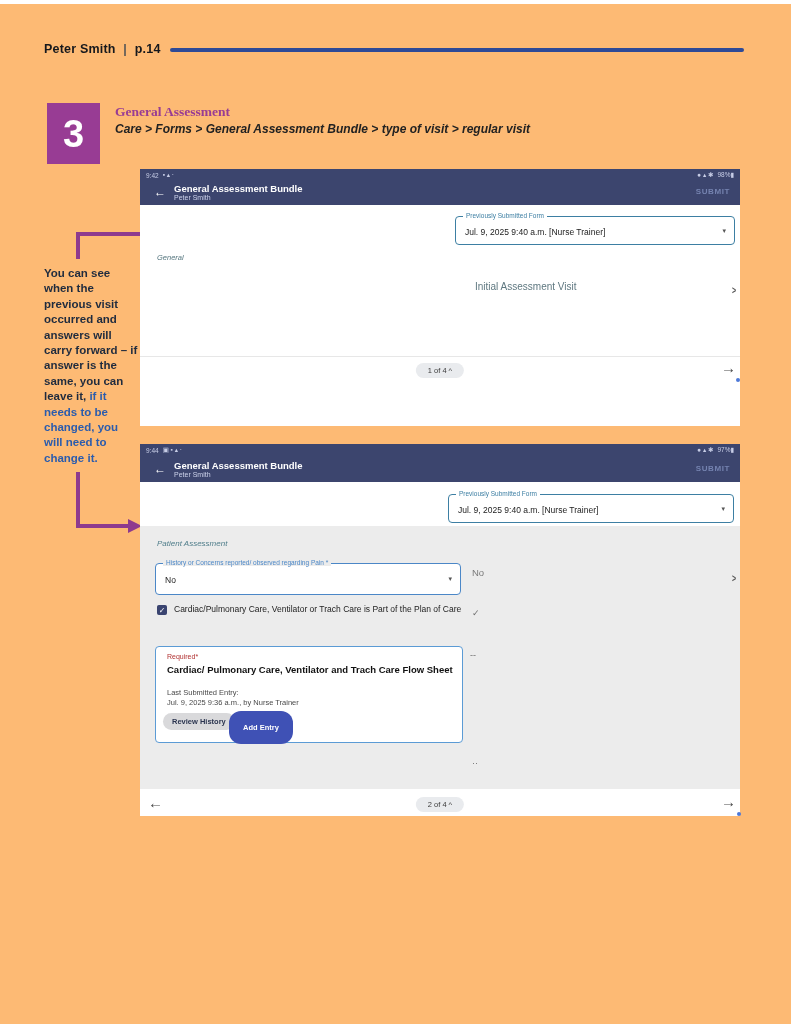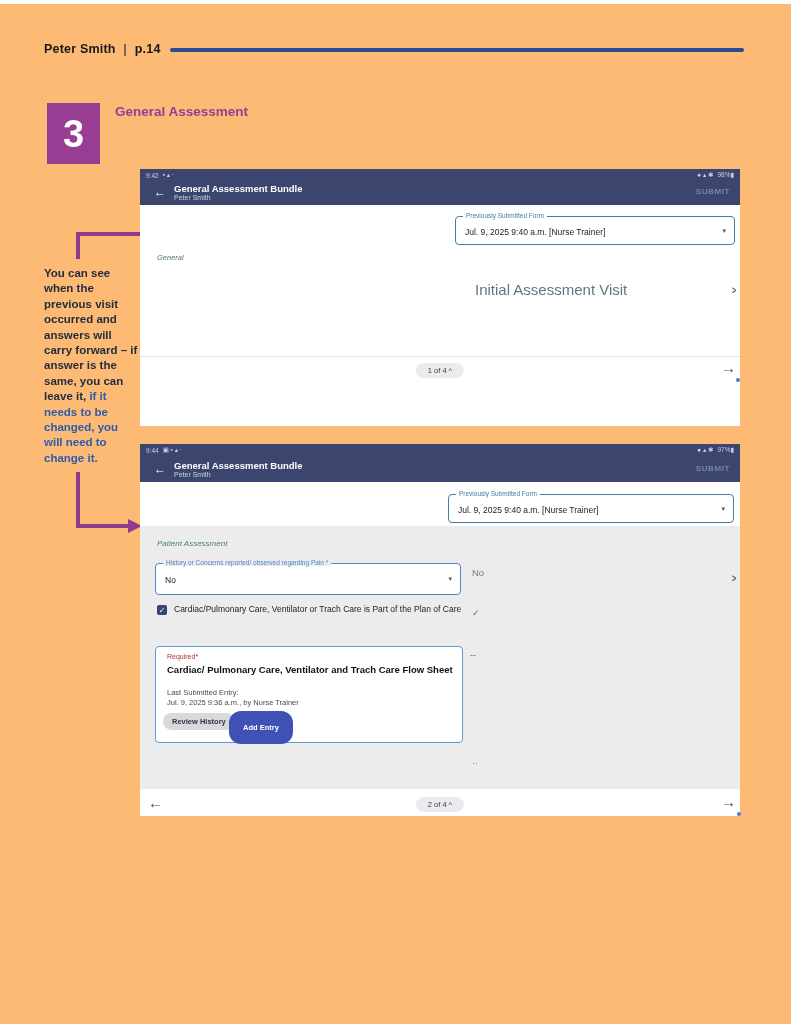--- a/index.html
+++ b/index.html
@@ -6,21 +6,21 @@
   body { background:#fff; font-family:"Liberation Sans", sans-serif; }
   .page { position:relative; width:791px; height:1024px; background:#fdba74; overflow:hidden; margin:4px auto; }
 
   
   .doc-header-name { position:absolute; left:44px; top:38px; font-size:12.5px; font-weight:700; color:#16181c; letter-spacing:.2px; }
   .doc-rule { position:absolute; left:170px; top:44px; width:574px; height:4px; background:#2e4a96; border-radius:2px; }
 
   
   .step-box { position:absolute; left:47px; top:99px; width:53px; height:61px; background:#983c94; display:flex; align-items:center; justify-content:center; }
   .step-num { color:#fff; font-size:38px; font-weight:700; line-height:1; }
-  .sec-title { position:absolute; left:115px; top:100px; font-size:13.5px; font-weight:700; color:#983c94; }
+  .sec-title { position:absolute; left:115px; top:100px; font-size:13.5px; font-weight:700; color:#983c94;font-family:Liberation Serif, serif; }
   .sec-crumb { position:absolute; left:115px; top:118px; font-size:12px; font-style:italic; font-weight:600; color:#222; }
 
   
   .note { position:absolute; left:44px; top:262px; width:94px; font-size:11.5px; line-height:15.4px; font-weight:600; color:#1f2b3e; }
   .note .em { color:#2b5cad; font-weight:700; }
 
   
   .pl { position:absolute; background:#8e3a8e; }
   .ah { position:absolute; width:0; height:0; border-top:7px solid transparent; border-bottom:7px solid transparent; border-left:14px solid #8e3a8e; }
 
@@ -35,21 +35,21 @@
   .appbar-submit { position:absolute; right:10px; color:#7583b0; font-size:8px; font-weight:700; letter-spacing:.6px; }
 
   .fld { position:absolute; background:#fff; border-radius:4px; }
   .fld .lbl { position:absolute; top:-5px; left:7px; font-size:6.5px; padding:0 3px; background:#fff; white-space:nowrap; }
   .fld .val { position:absolute; left:9px; top:50%; transform:translateY(-38%); font-size:8.5px; color:#222; white-space:nowrap; }
   .fld .car { position:absolute; right:8px; top:50%; transform:translateY(-50%); font-size:7px; color:#555; }
   .teal { border:1.5px solid #3d7fa3; } .teal .lbl { color:#3d7fa3; }
   .blue { border:1.5px solid #4b87c7; } .blue .lbl { color:#4b87c7; }
 
   .grp-label { position:absolute; font-size:7.5px; color:#55767f;font-style:italic; }
-  .link-val { position:absolute; color:#5f7880; font-size:15px; }
+  .link-val { position:absolute; color:#5f7880; font-size:10px; }
   .chev { position:absolute; color:#555; font-size:10px; font-weight:700; transform:scaleX(.7); }
   .divider { position:absolute; left:0; width:600px; height:1px; background:#e7e7e7; }
 
   .pager { position:absolute; left:50%; transform:translateX(-50%); background:#e9ebee; border-radius:9px; padding:3px 12px; font-size:7.5px; color:#3a3a3a; display:flex; gap:2px; align-items:center; }
   .navarrow { position:absolute; font-size:15px; color:#4a4a4a; }
   .bluedot { position:absolute; width:4px; height:4px; border-radius:50%; background:#4d79d8; }
 
   .graypanel { position:absolute; left:0; width:600px; background:#ececec; overflow:hidden; }
   .cbrow { position:absolute; display:flex; gap:7px; }
   .cbox { width:10px; height:10px; border:1.2px solid #5a5a5a; border-radius:1.5px; background:#fff; flex:none; margin-top:1px; font-size:8px; line-height:10px; text-align:center; }
@@ -74,20 +74,21 @@
     <span>Peter Smith</span>
     <span style="color:#555; padding:0 4px;">|</span>
     <span>p.14</span>
   </div>
   <div class="doc-rule"></div>
 
   <div class="step-box">
     <div class="step-num">3</div>
   </div>
   <div class="sec-title">General Assessment</div>
+  <div class="sec-crumb">Care &gt; Forms &gt; General Assessment Bundle &gt; type of visit &gt; regular visit</div>
 
   <div class="note"><span>You can see when the previous visit occurred and answers will carry forward – if answer is the same, you can leave it, </span><span class="em">if it needs to be changed, you will need to change it.</span></div>
 
   <div class="pl" style="left:76px; top:228px; width:4px; height:27px;"></div>
   <div class="pl" style="left:76px; top:228px; width:366px; height:4px;"></div>
   <div class="ah" style="left:442px; top:223px;"></div>
 
   <div class="pl" style="left:76px; top:468px; width:4px; height:56px;"></div>
   <div class="pl" style="left:76px; top:520px; width:52px; height:4px;"></div>
   <div class="ah" style="left:128px; top:515px;"></div>

